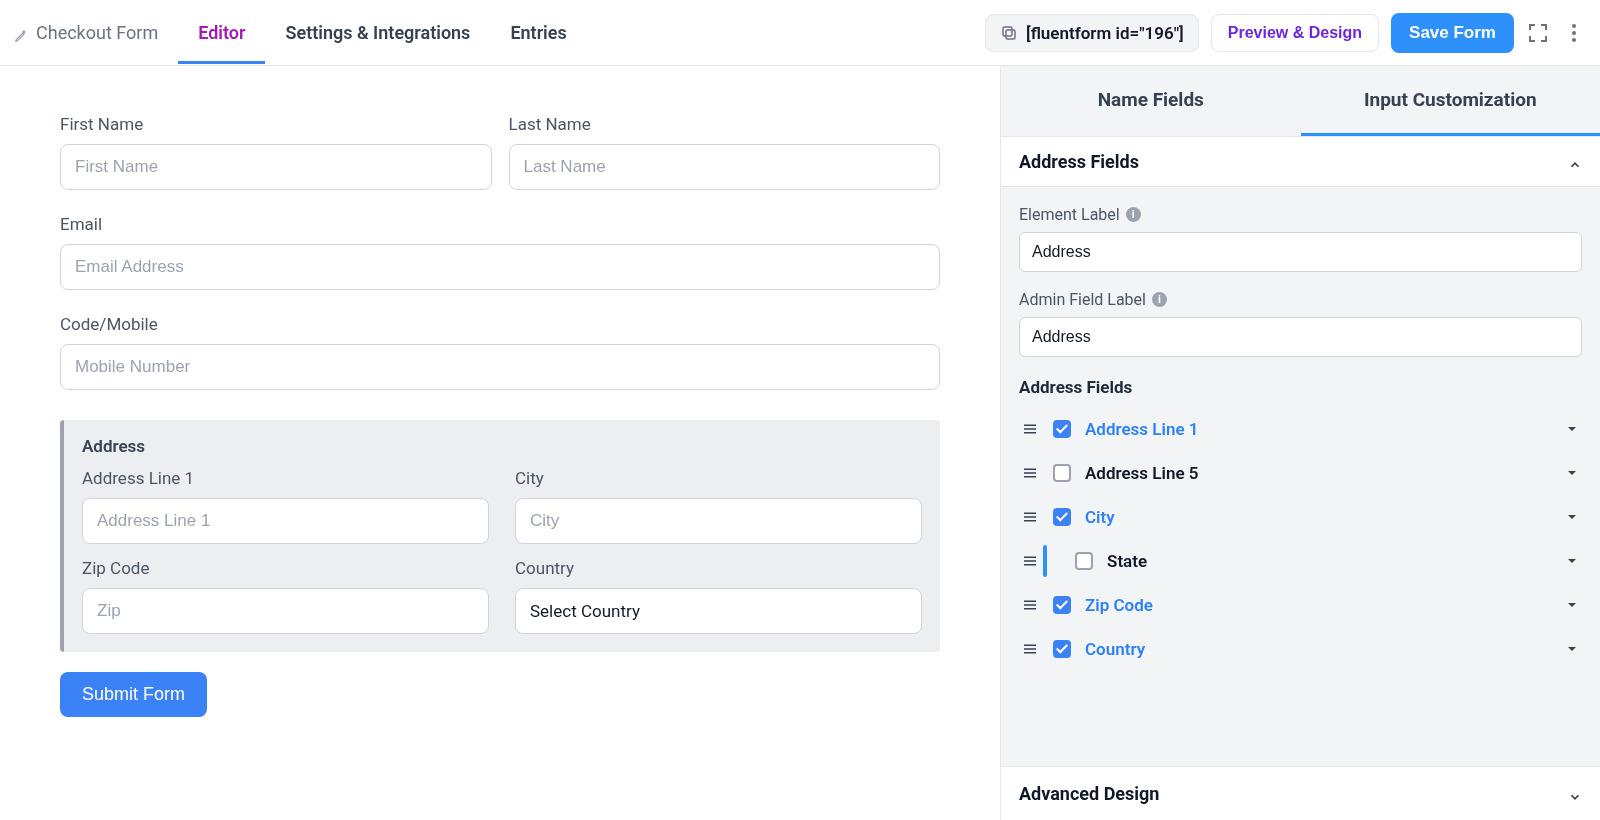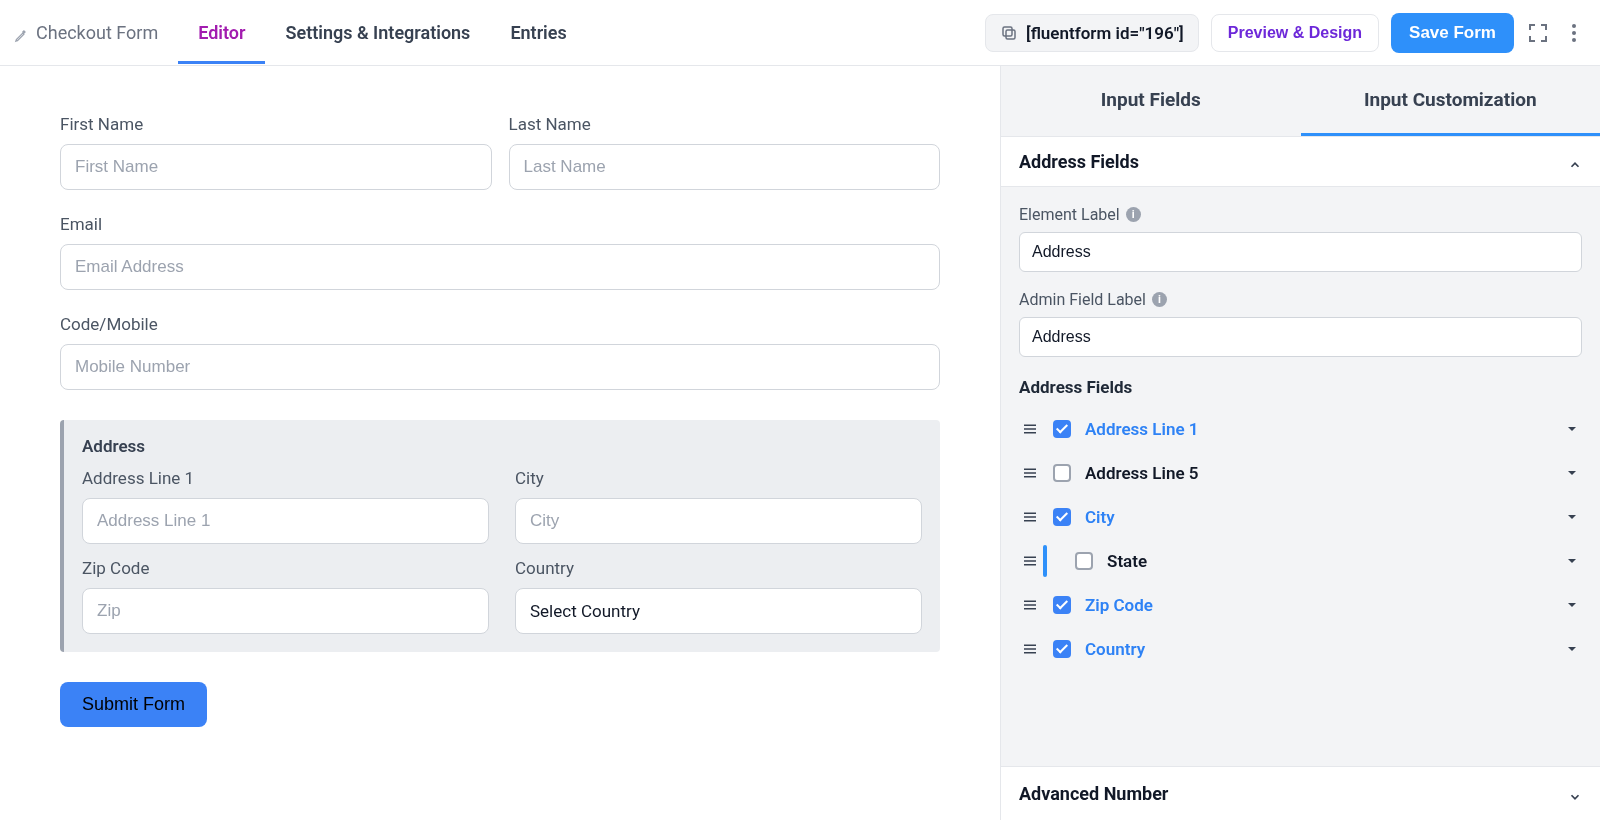--- a/index.html
+++ b/index.html
@@ -32,21 +32,21 @@
 .tinput { width:100%; border:1px solid #d1d5db; border-radius:8px; padding:12px 14px; font-size:17px; color:#111827; background:#fff; }
 .tinput::placeholder { color:#9ca3af; }
 .gap { height:24px; }
 
 .address-block { background:#eceef1; border-left:4px solid #9ca3af; padding:16px 18px 18px; border-radius:4px; margin-top:6px; }
 .address-block .block-title { font-size:17px; font-weight:600; color:#374151; margin-bottom:12px; }
 .address-block .row { gap:26px; }
 .address-block .gap2 { height:14px; }
 .selectish { color:#111827; display:flex; align-items:center; font-size:17px; }
 
-.submit-btn { margin-top:30px; background:#3b82f6; color:#000000; border:none; border-radius:8px; padding:12px 22px; font-size:18px; font-weight:500; cursor:pointer; }
+.submit-btn { margin-top:20px; background:#3b82f6; color:#ffffff; border:none; border-radius:8px; padding:12px 22px; font-size:18px; font-weight:500; cursor:pointer; }
 
 .sidebar { width:600px; background:#f3f4f6; border-left:1px solid #e5e7eb; min-height: calc(820px - 66px); display:flex; flex-direction:column; }
 .side-tabs { display:flex; background:#f3f4f6; border-bottom:1px solid #e5e7eb; }
 .side-tab { flex:1; text-align:center; padding:22px 0; font-size:19px; font-weight:700; color:#374151; cursor:pointer; border-bottom:3px solid transparent; }
 .side-tab.active { border-bottom-color:#2e90fa; }
 
 .section-hdr { background:#fff; padding:14px 18px; display:flex; justify-content:space-between; align-items:center; font-size:18px; font-weight:700; color:#111827; border-bottom:1px solid #e5e7eb; cursor:pointer; }
 .chev { width:14px; height:14px; }
 .chev svg { width:100%; height:100%; stroke:#374151; fill:none; stroke-width:3; }
 
@@ -161,21 +161,21 @@
             </div>
         </div>
       </div>
     </div>
 
     <button class="submit-btn">Submit Form</button>
   </div>
 
   <div class="sidebar">
     <div class="side-tabs">
-      <div class="side-tab">Input Fields</div>
+      <div class="side-tab">Name Fields</div>
       <div class="side-tab active">Input Customization</div>
     </div>
 
     <div class="section-hdr">
       <span>Address Fields</span>
       <span class="chev"><svg viewBox="0 0 24 24">
             <polyline points="6 15 12 9 18 15"></polyline>
           </svg></span>
     </div>
 
@@ -264,19 +264,19 @@
             <span class="cbx checked"></span>
             <span class="af-label on">Country</span>
             <span class="exp-ico"><svg viewBox="0 0 24 24">
                 <path d="M6 9l6 6 6-6z"></path>
               </svg></span>
           </div>
         </div>
     </div>
 
     <div class="adv-hdr">
-      <span>Advanced Number</span>
+      <span>Advanced Design</span>
       <span class="chev"><svg viewBox="0 0 24 24">
             <polyline points="6 9 12 15 18 9"></polyline>
           </svg></span>
     </div>
   </div>
 </div>
 
 </body></html>

